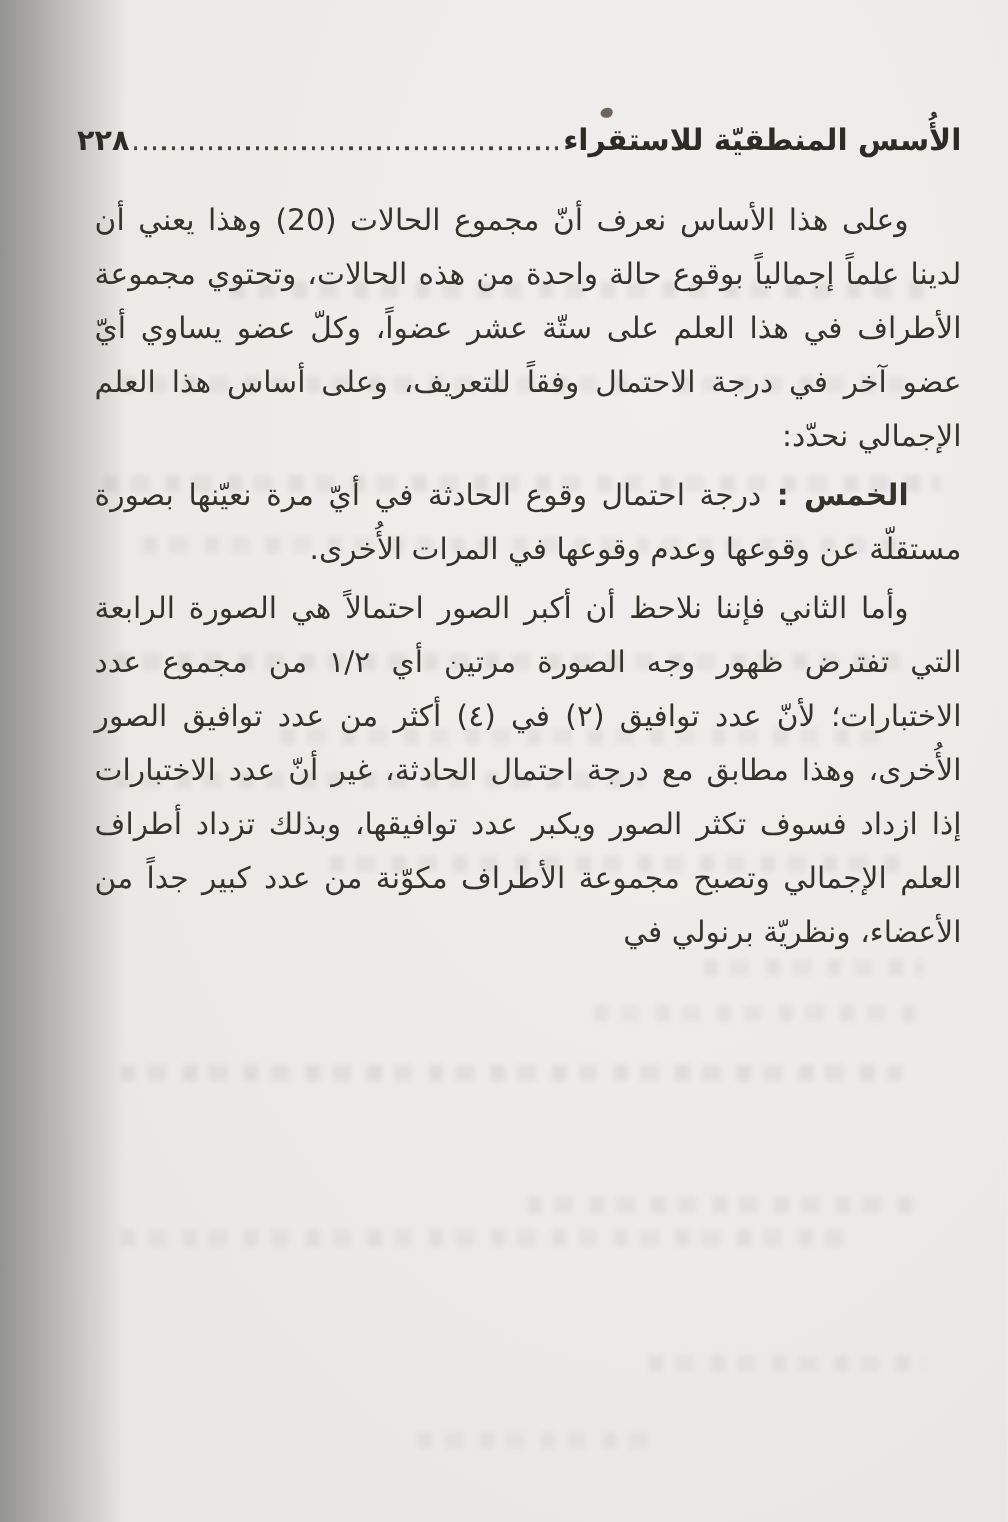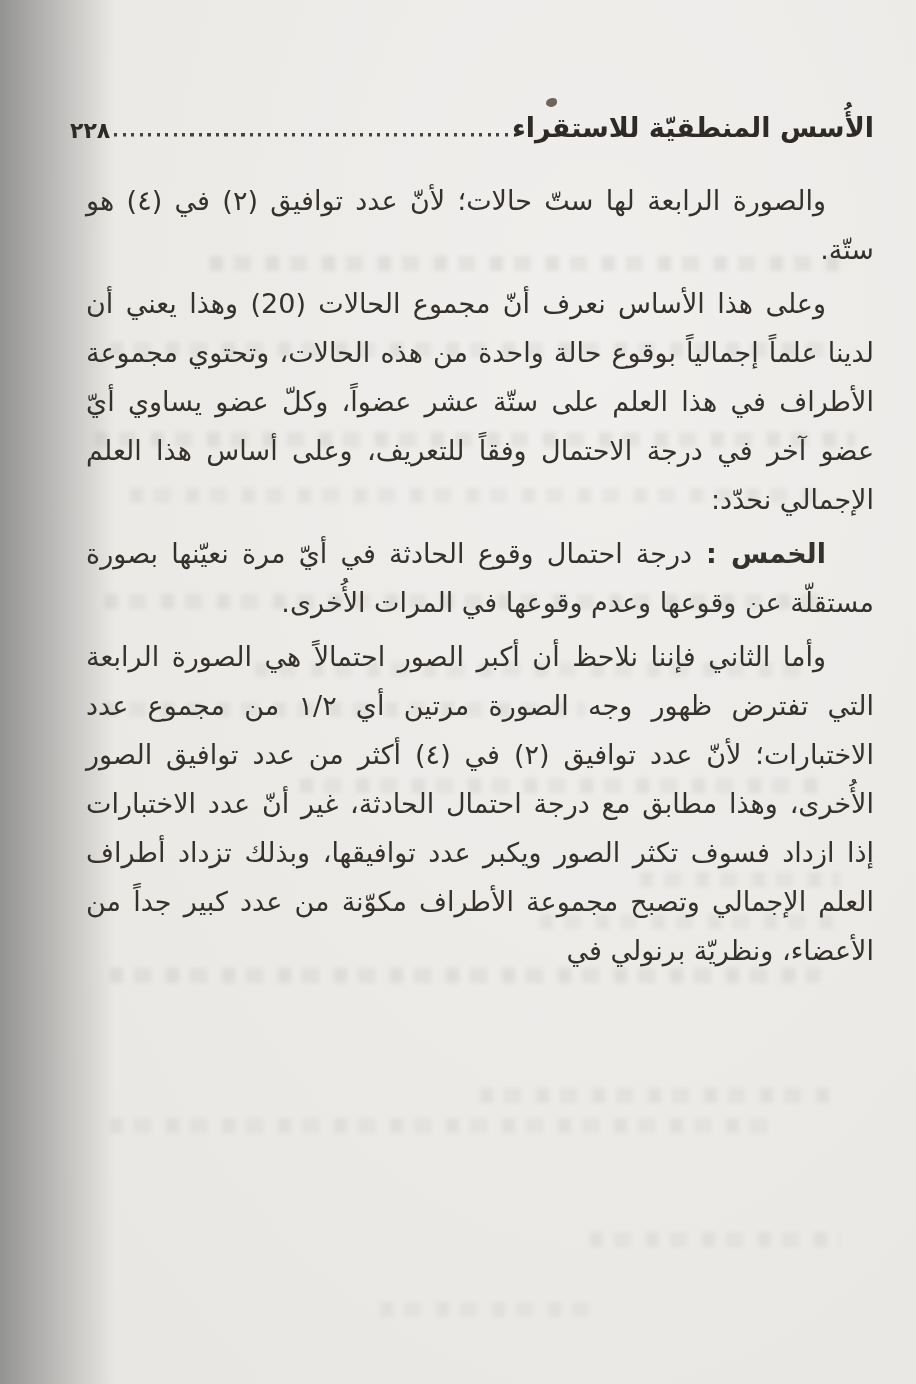--- a/index.html
+++ b/index.html
@@ -32,21 +32,21 @@
     position:absolute;top:112px;right:42px;left:70px;
     display:flex;align-items:flex-end;direction:rtl;
     color:#2e2b26;
   }
   .title{font-size:27px;font-weight:bold;white-space:nowrap;}
   .leader{
     flex:1;height:30px;margin:0 4px;
     background:repeating-linear-gradient(90deg,#46423c 0 3px,rgba(0,0,0,0) 3px 8.5px);
     background-size:100% 3.5px;background-position:left bottom 7px;background-repeat:no-repeat;
   }
-  .pagenum{font-size:22px;font-weight:bold;white-space:nowrap;letter-spacing:2px;}
+  .pagenum{font-size:26px;font-weight:bold;white-space:nowrap;letter-spacing:2px;}
   .bodytext{
     position:absolute;top:176px;right:42px;left:86px;
     direction:rtl;text-align:justify;
     font-size:27px;line-height:49px;color:#35322c;
   }
   .bodytext p{margin:0 0 5px 0;text-indent:48px;}
   .bodytext p .lead{font-weight:bold;}
 </style>
 </head>
 <body>
@@ -75,19 +75,18 @@
 
   <div class="speck"></div>
 
   <div class="header">
     <span class="title">الأُسس المنطقيّة للاستقراء</span>
     <span class="leader"></span>
     <span class="pagenum">٢٢٨</span>
   </div>
 
   <div class="bodytext">
-    <p>والصورة الرابعة لها ستّ حالات؛ لأنّ عدد توافيق (٢) في (٤) هو ستّة.</p>
     <p>وعلى هذا الأساس نعرف أنّ مجموع الحالات (20) وهذا يعني أن لدينا علماً إجمالياً بوقوع حالة واحدة من هذه الحالات، وتحتوي مجموعة الأطراف في هذا العلم على ستّة عشر عضواً، وكلّ عضو يساوي أيّ عضو آخر في درجة الاحتمال وفقاً للتعريف، وعلى أساس هذا العلم الإجمالي نحدّد:</p>
     <p><b class="lead">الخمس : </b><span>درجة احتمال وقوع الحادثة في أيّ مرة نعيّنها بصورة مستقلّة عن وقوعها وعدم وقوعها في المرات الأُخرى.</span></p>
     <p>وأما الثاني فإننا نلاحظ أن أكبر الصور احتمالاً هي الصورة الرابعة التي تفترض ظهور وجه الصورة مرتين أي ١/٢ من مجموع عدد الاختبارات؛ لأنّ عدد توافيق (٢) في (٤) أكثر من عدد توافيق الصور الأُخرى، وهذا مطابق مع درجة احتمال الحادثة، غير أنّ عدد الاختبارات إذا ازداد فسوف تكثر الصور ويكبر عدد توافيقها، وبذلك تزداد أطراف العلم الإجمالي وتصبح مجموعة الأطراف مكوّنة من عدد كبير جداً من الأعضاء، ونظريّة برنولي في</p>
   </div>
 
 </div>
 
 </body></html>

